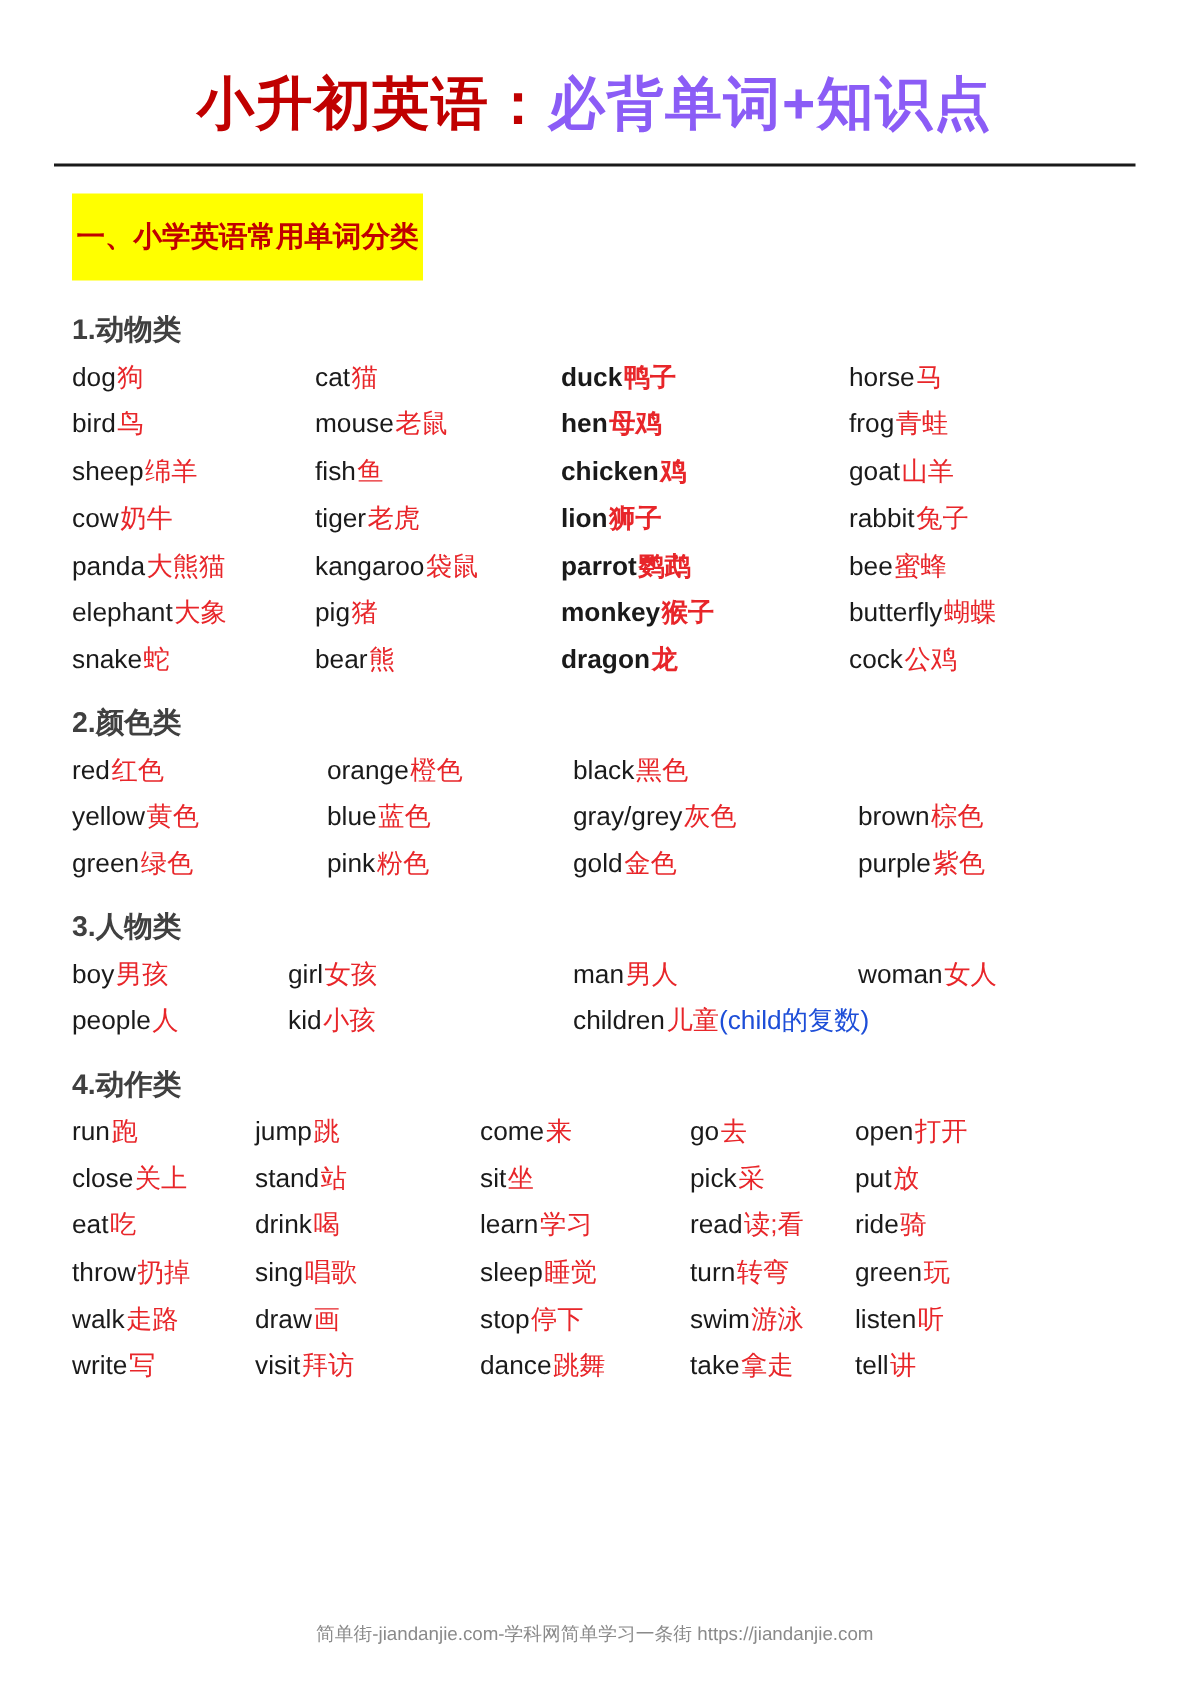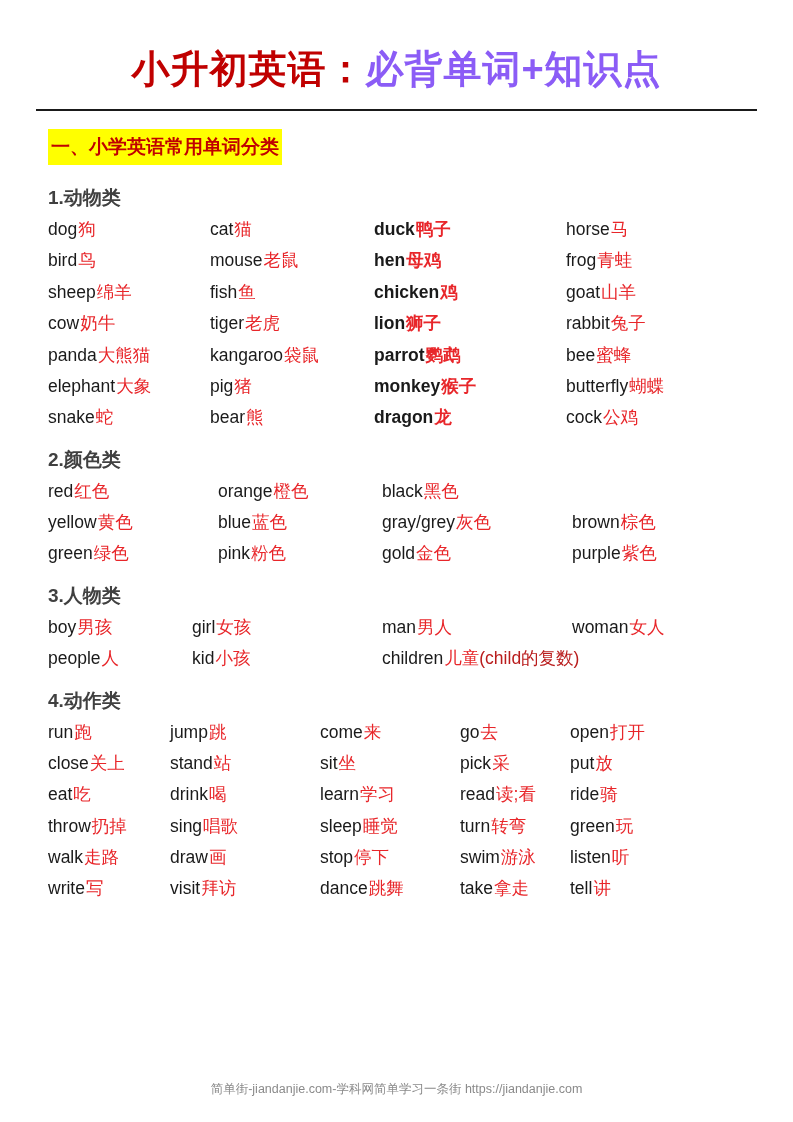--- a/index.html
+++ b/index.html
@@ -31,21 +31,21 @@
     border: 0;
     border-top: 2px solid #1a1a1a;
     margin: 0 0 18px 0;
   }
   .section-head {
     display: inline-block;
     background: #ffff00;
     color: #c00000;
     font-size: 19px;
     font-weight: 700;
-    padding: 5px 3px;
+    padding: 16px 3px;
     margin: 0 0 8px 12px;
   }
   .sub-head {
     color: #404040;
     font-size: 19px;
     font-weight: 700;
     margin: 12px 0 6px 12px;
   }
   .group { margin-bottom: 16px; }
   .rows { margin-left: 12px; }
@@ -54,21 +54,21 @@
     align-items: baseline;
     margin-bottom: 6px;
   }
   .cell {
     font-size: 17.5px;
     color: #1a1a1a;
     white-space: nowrap;
     line-height: 1.45;
   }
   .cell .cn { color: #e8262a; padding-left: 1px; }
-  .cell .note { color: #b91c1c; }
+  .cell .note { color: #1d4ed8; }
   
   .g-animals .cell:nth-child(1) { width: 162px; }
   .g-animals .cell:nth-child(2) { width: 164px; }
   .g-animals .cell:nth-child(3) { width: 192px; font-weight: bold; }
   .g-animals .cell:nth-child(4) { width: 180px; }
 
   .g-colors .cell:nth-child(1) { width: 170px; }
   .g-colors .cell:nth-child(2) { width: 164px; }
   .g-colors .cell:nth-child(3) { width: 190px; }
   .g-colors .cell:nth-child(4) { width: 180px; }

